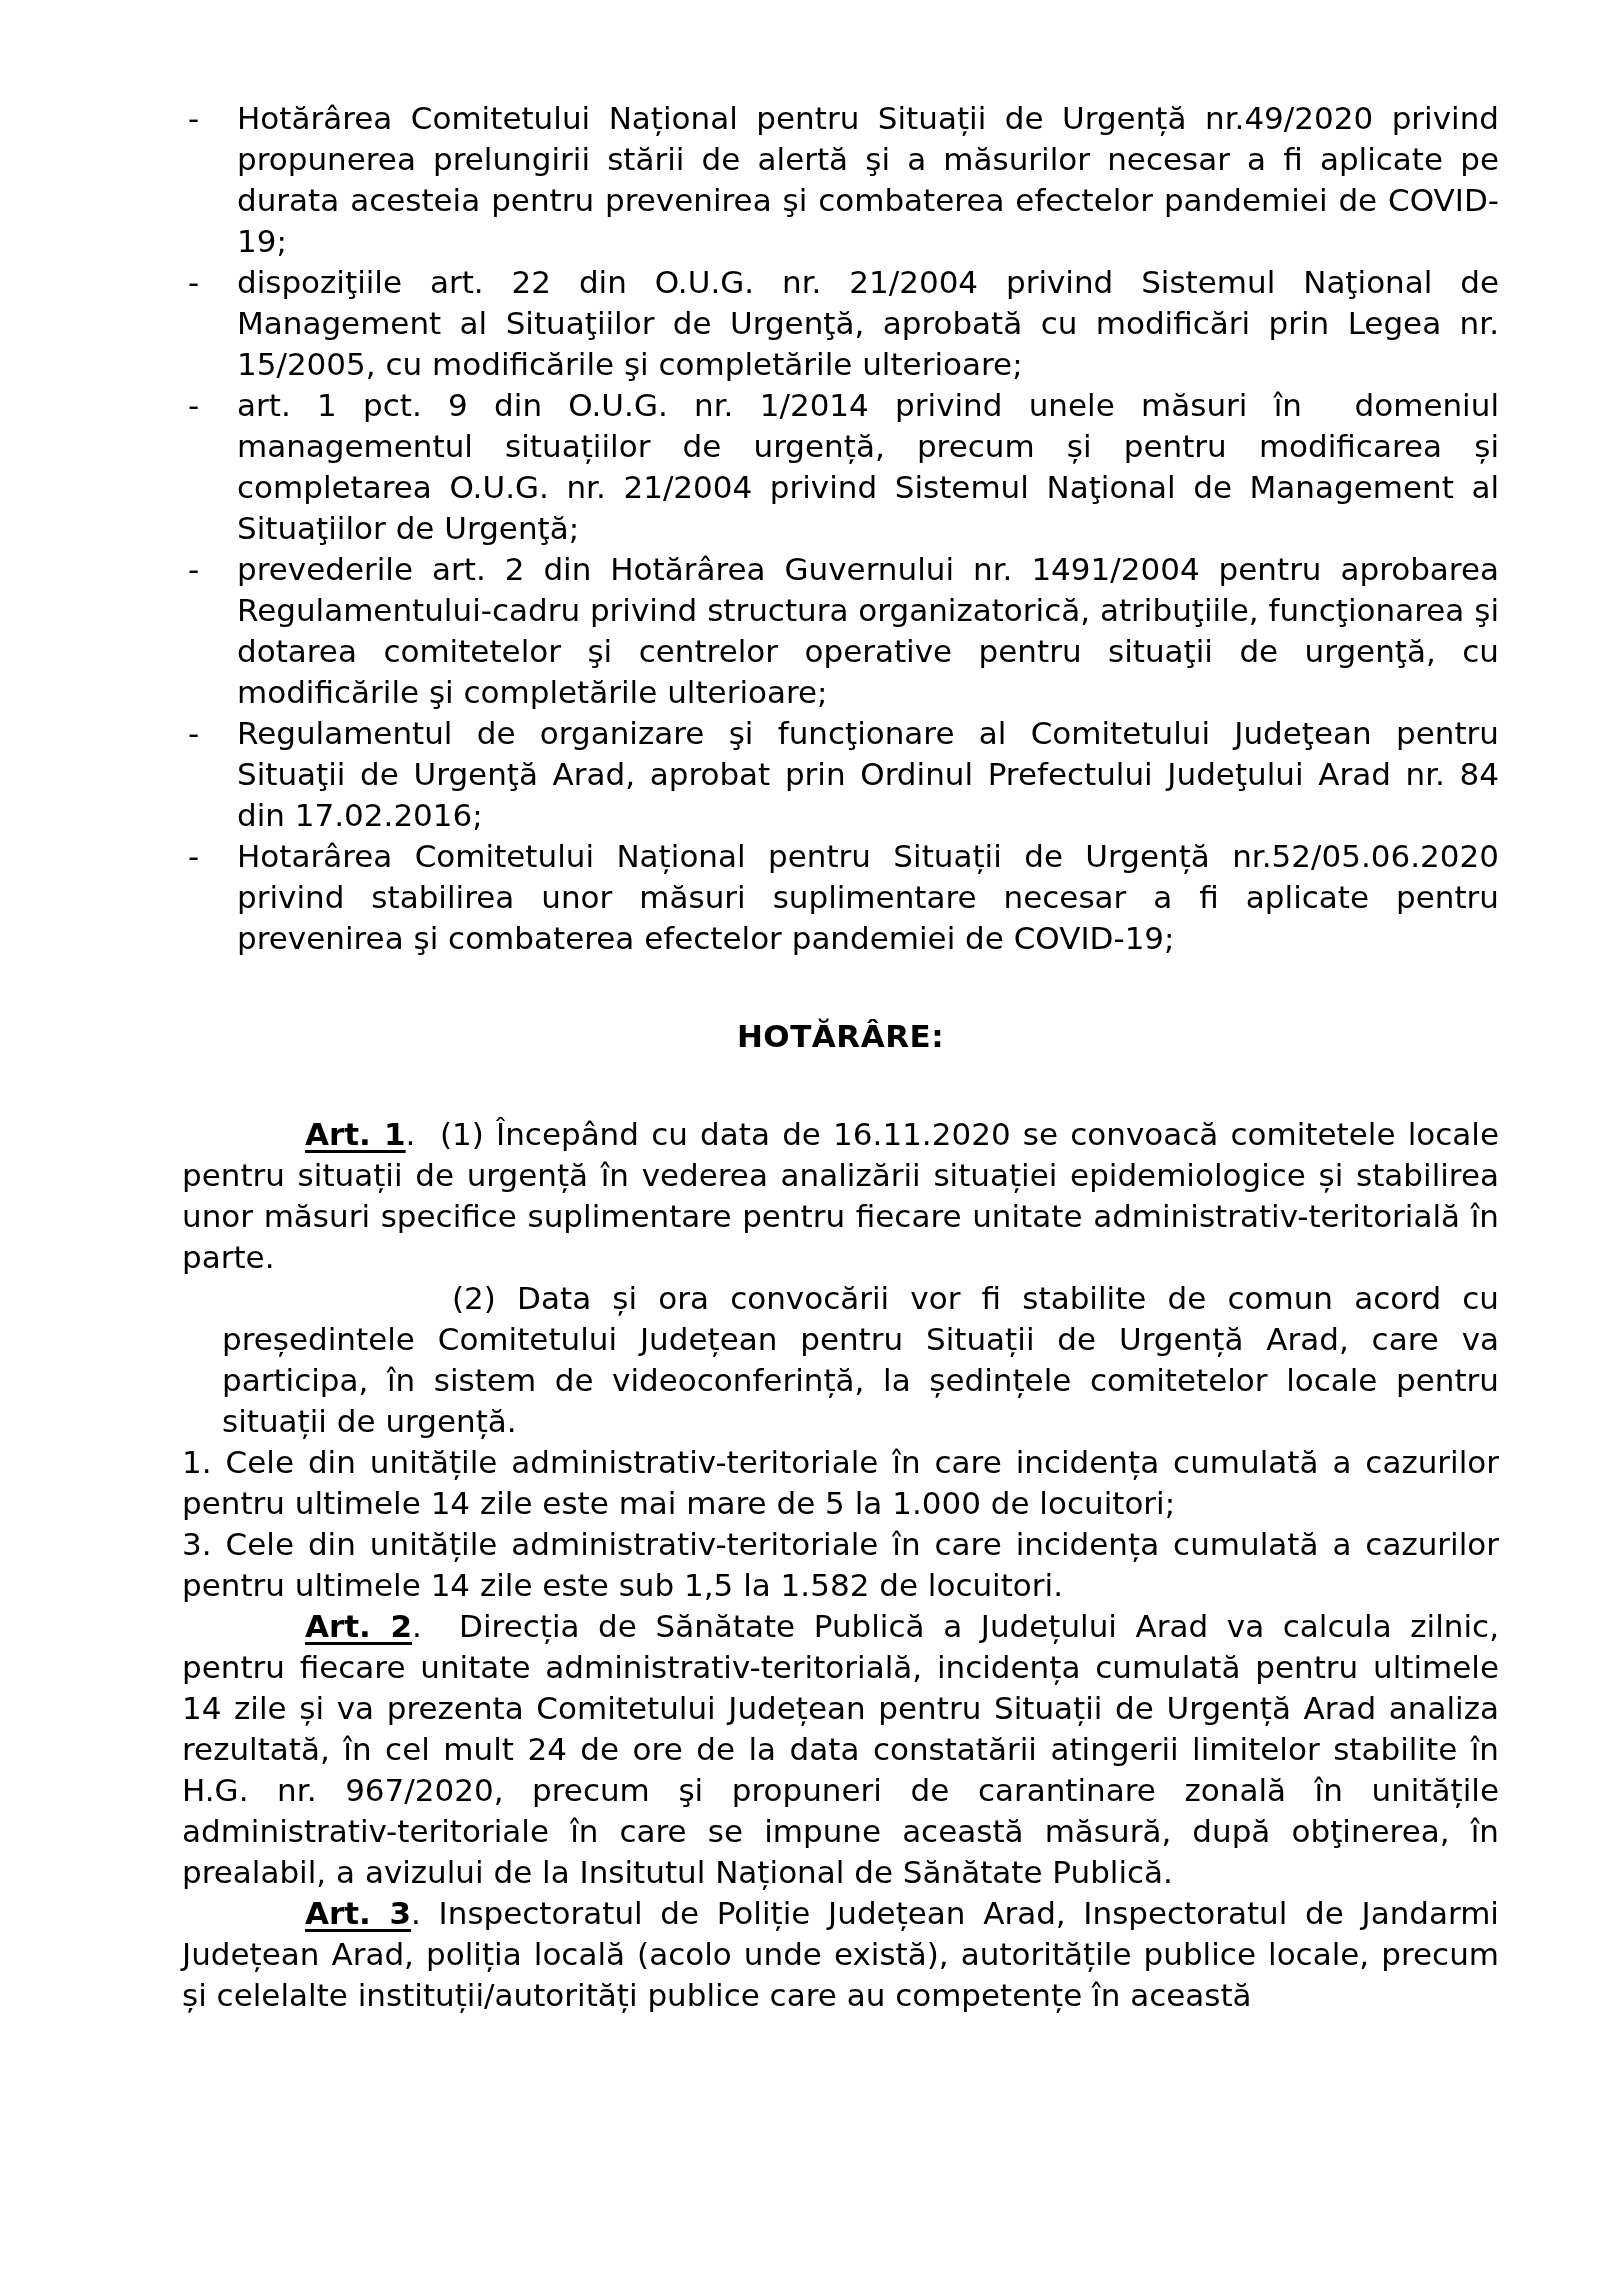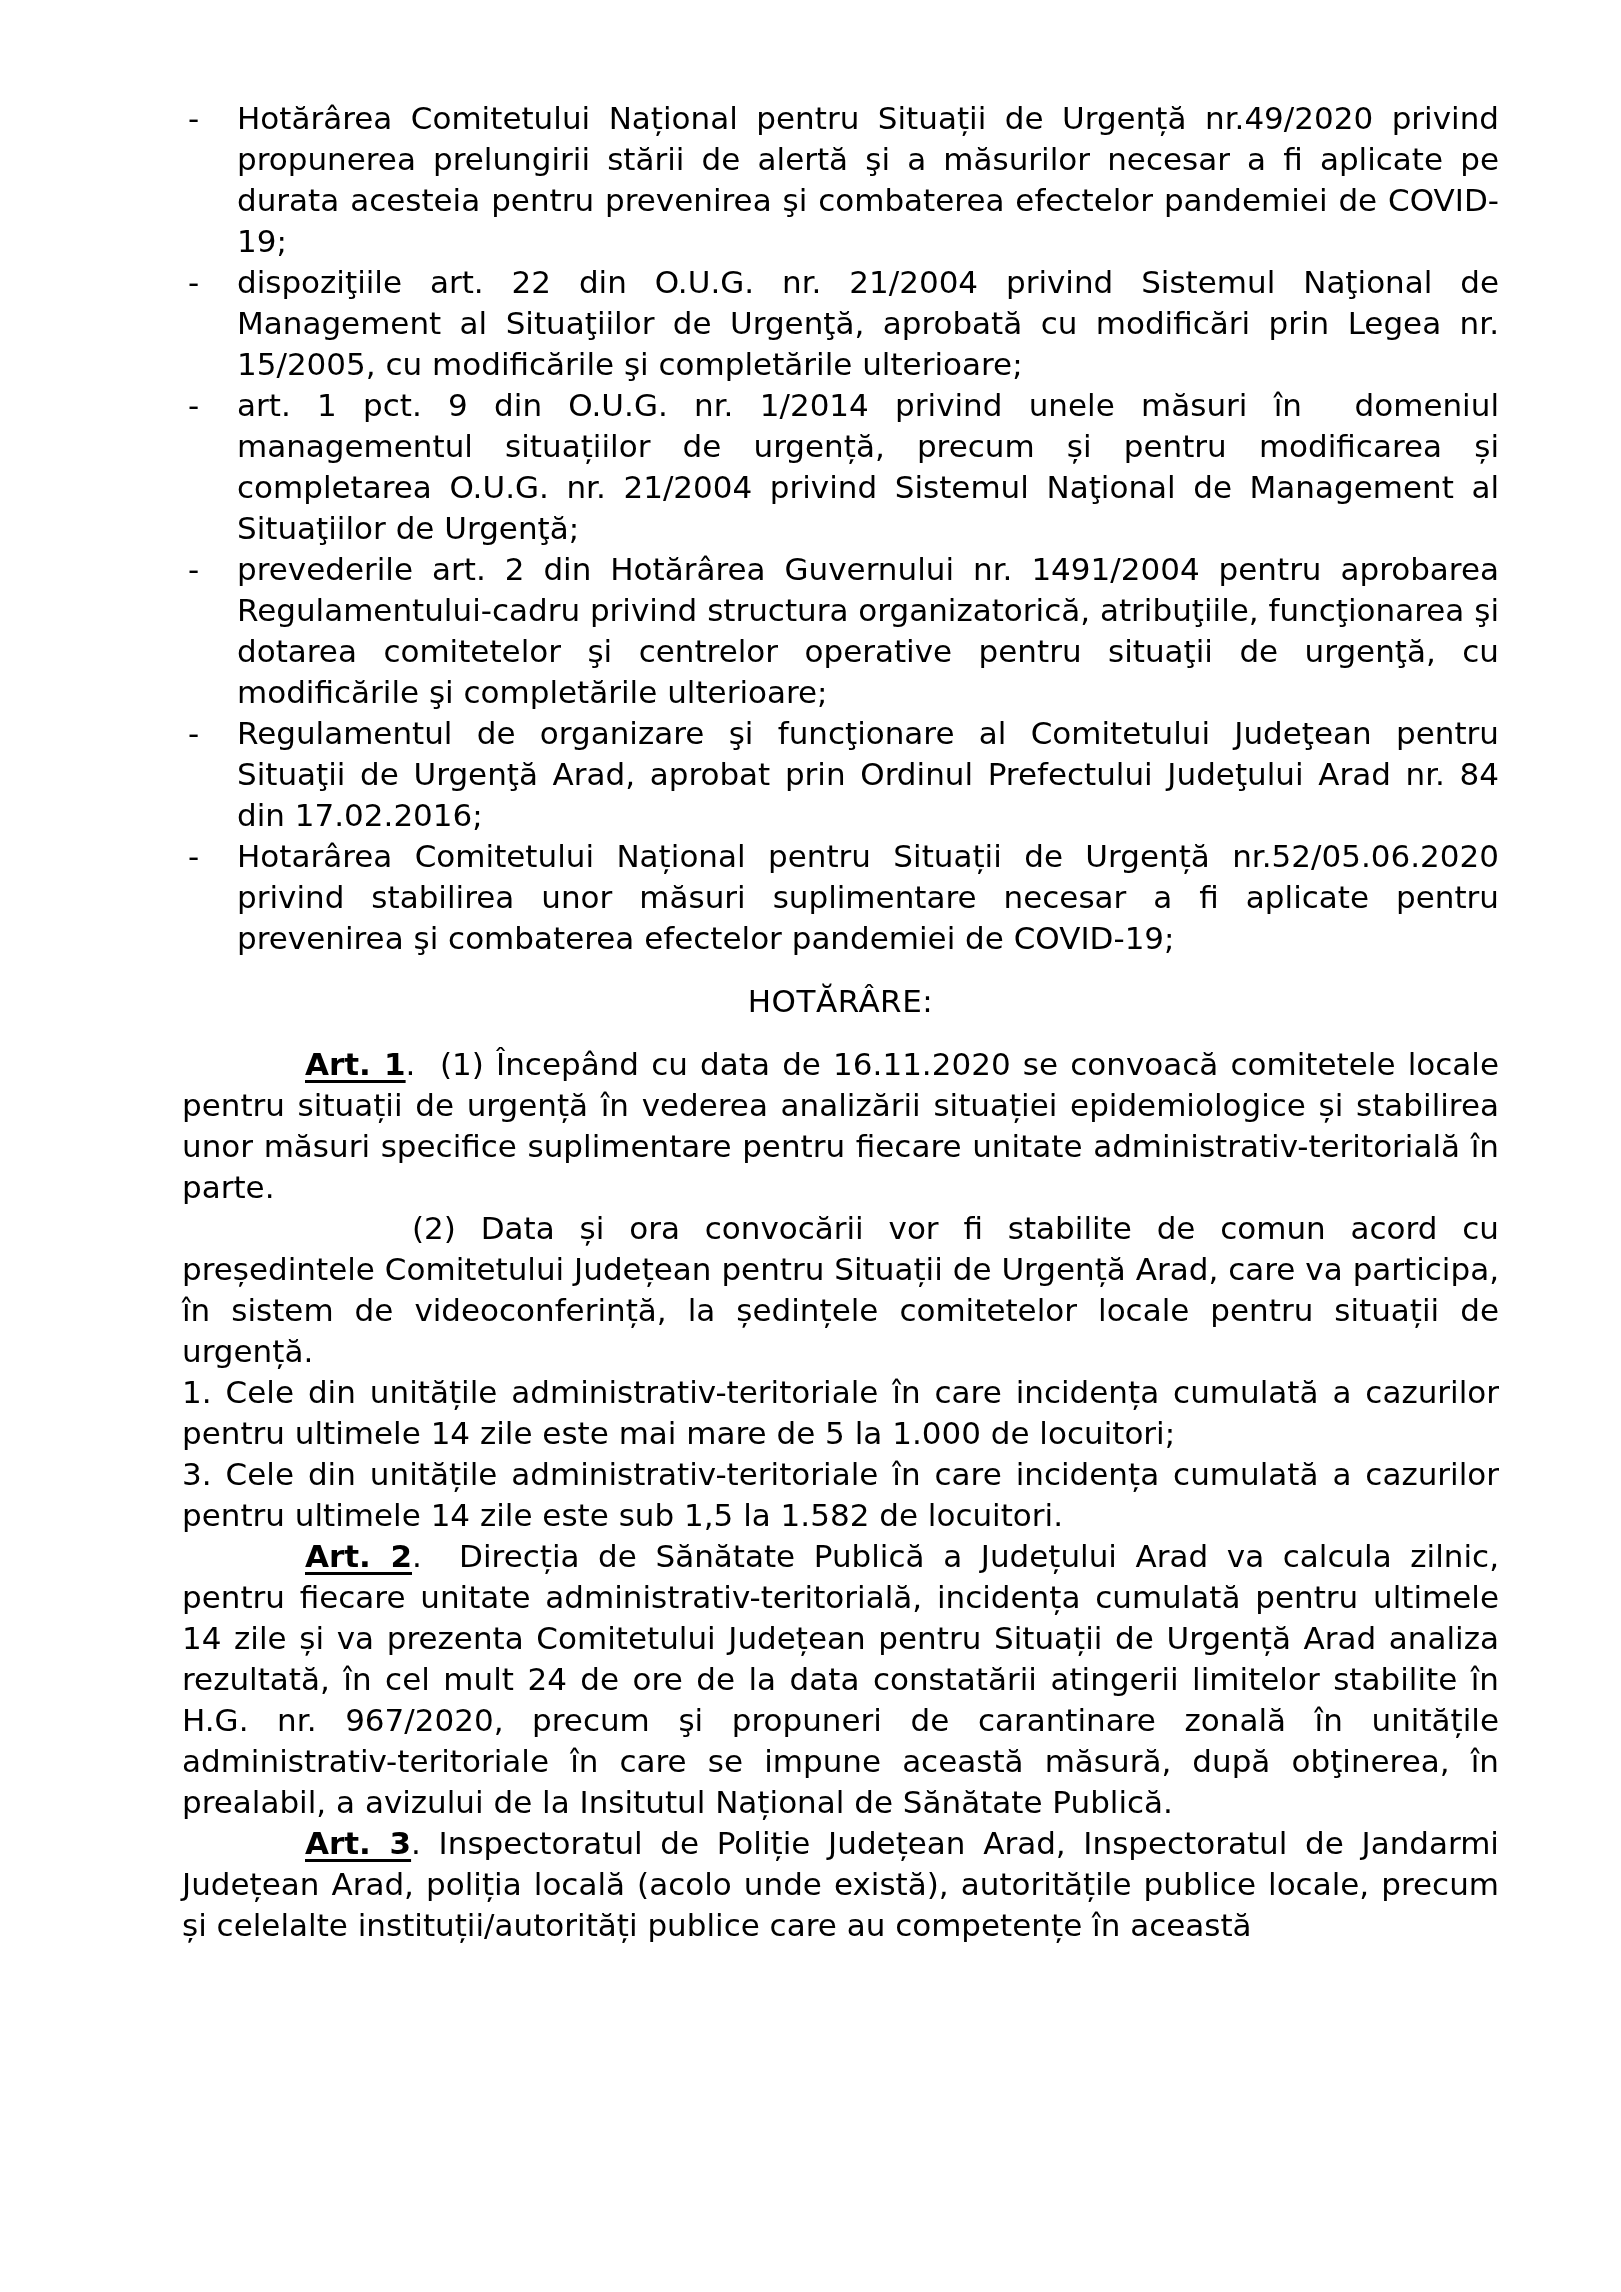--- a/index.html
+++ b/index.html
@@ -22,27 +22,27 @@
   .consideration {
     position: relative;
     padding-left: 55px;
   }
   .dash {
     position: absolute;
     left: 5.9px;
     top: 0;
   }
   .heading {
-    margin: 22px 0;
-    font-weight: normal;
+    margin: 57px 0;
+    font-weight: bold;
     text-align: center;
     letter-spacing: 0.5px;
   }
   .indent-art { text-indent: 103px; }
-  .indent-deep { text-indent: 230px; }
+  .indent-deep { text-indent: 230px; margin-left: 40px; }
   .art-label {
     font-weight: bold;
     text-decoration: underline;
     text-decoration-thickness: 2.9px;
     text-underline-offset: 4.9px;
     margin-left: 20px;
   }
 </style>
 </head>
 <body>

